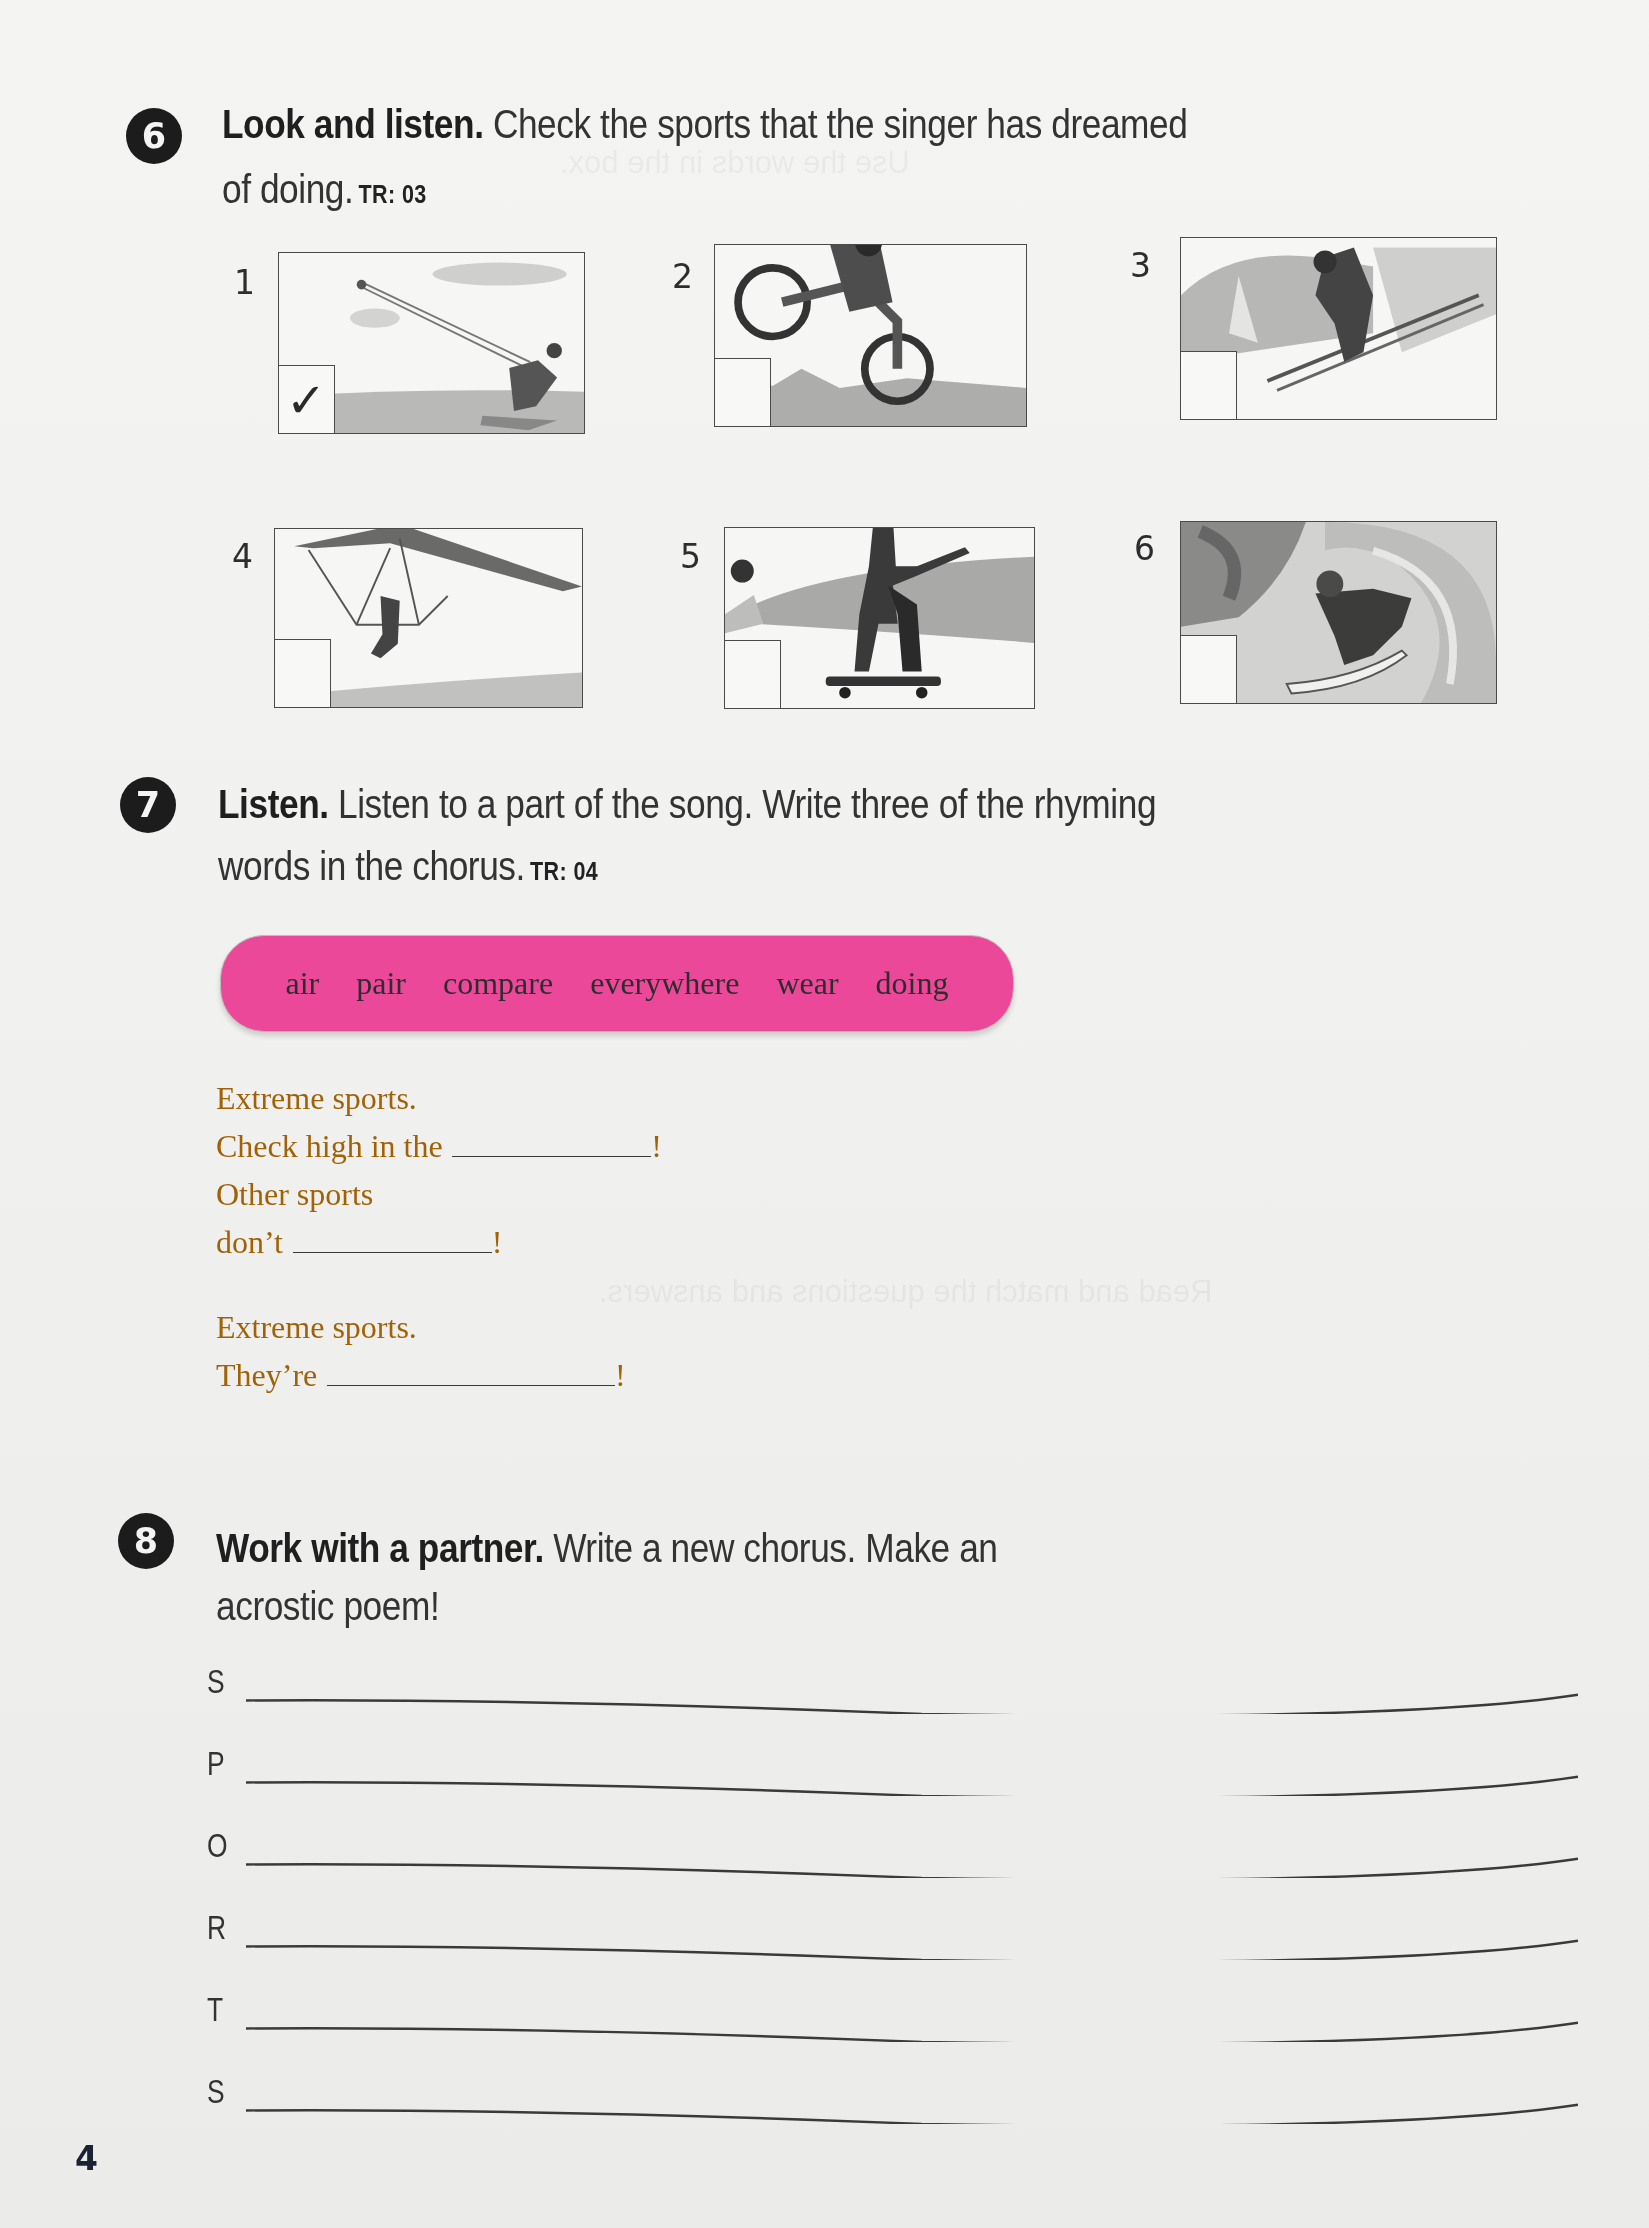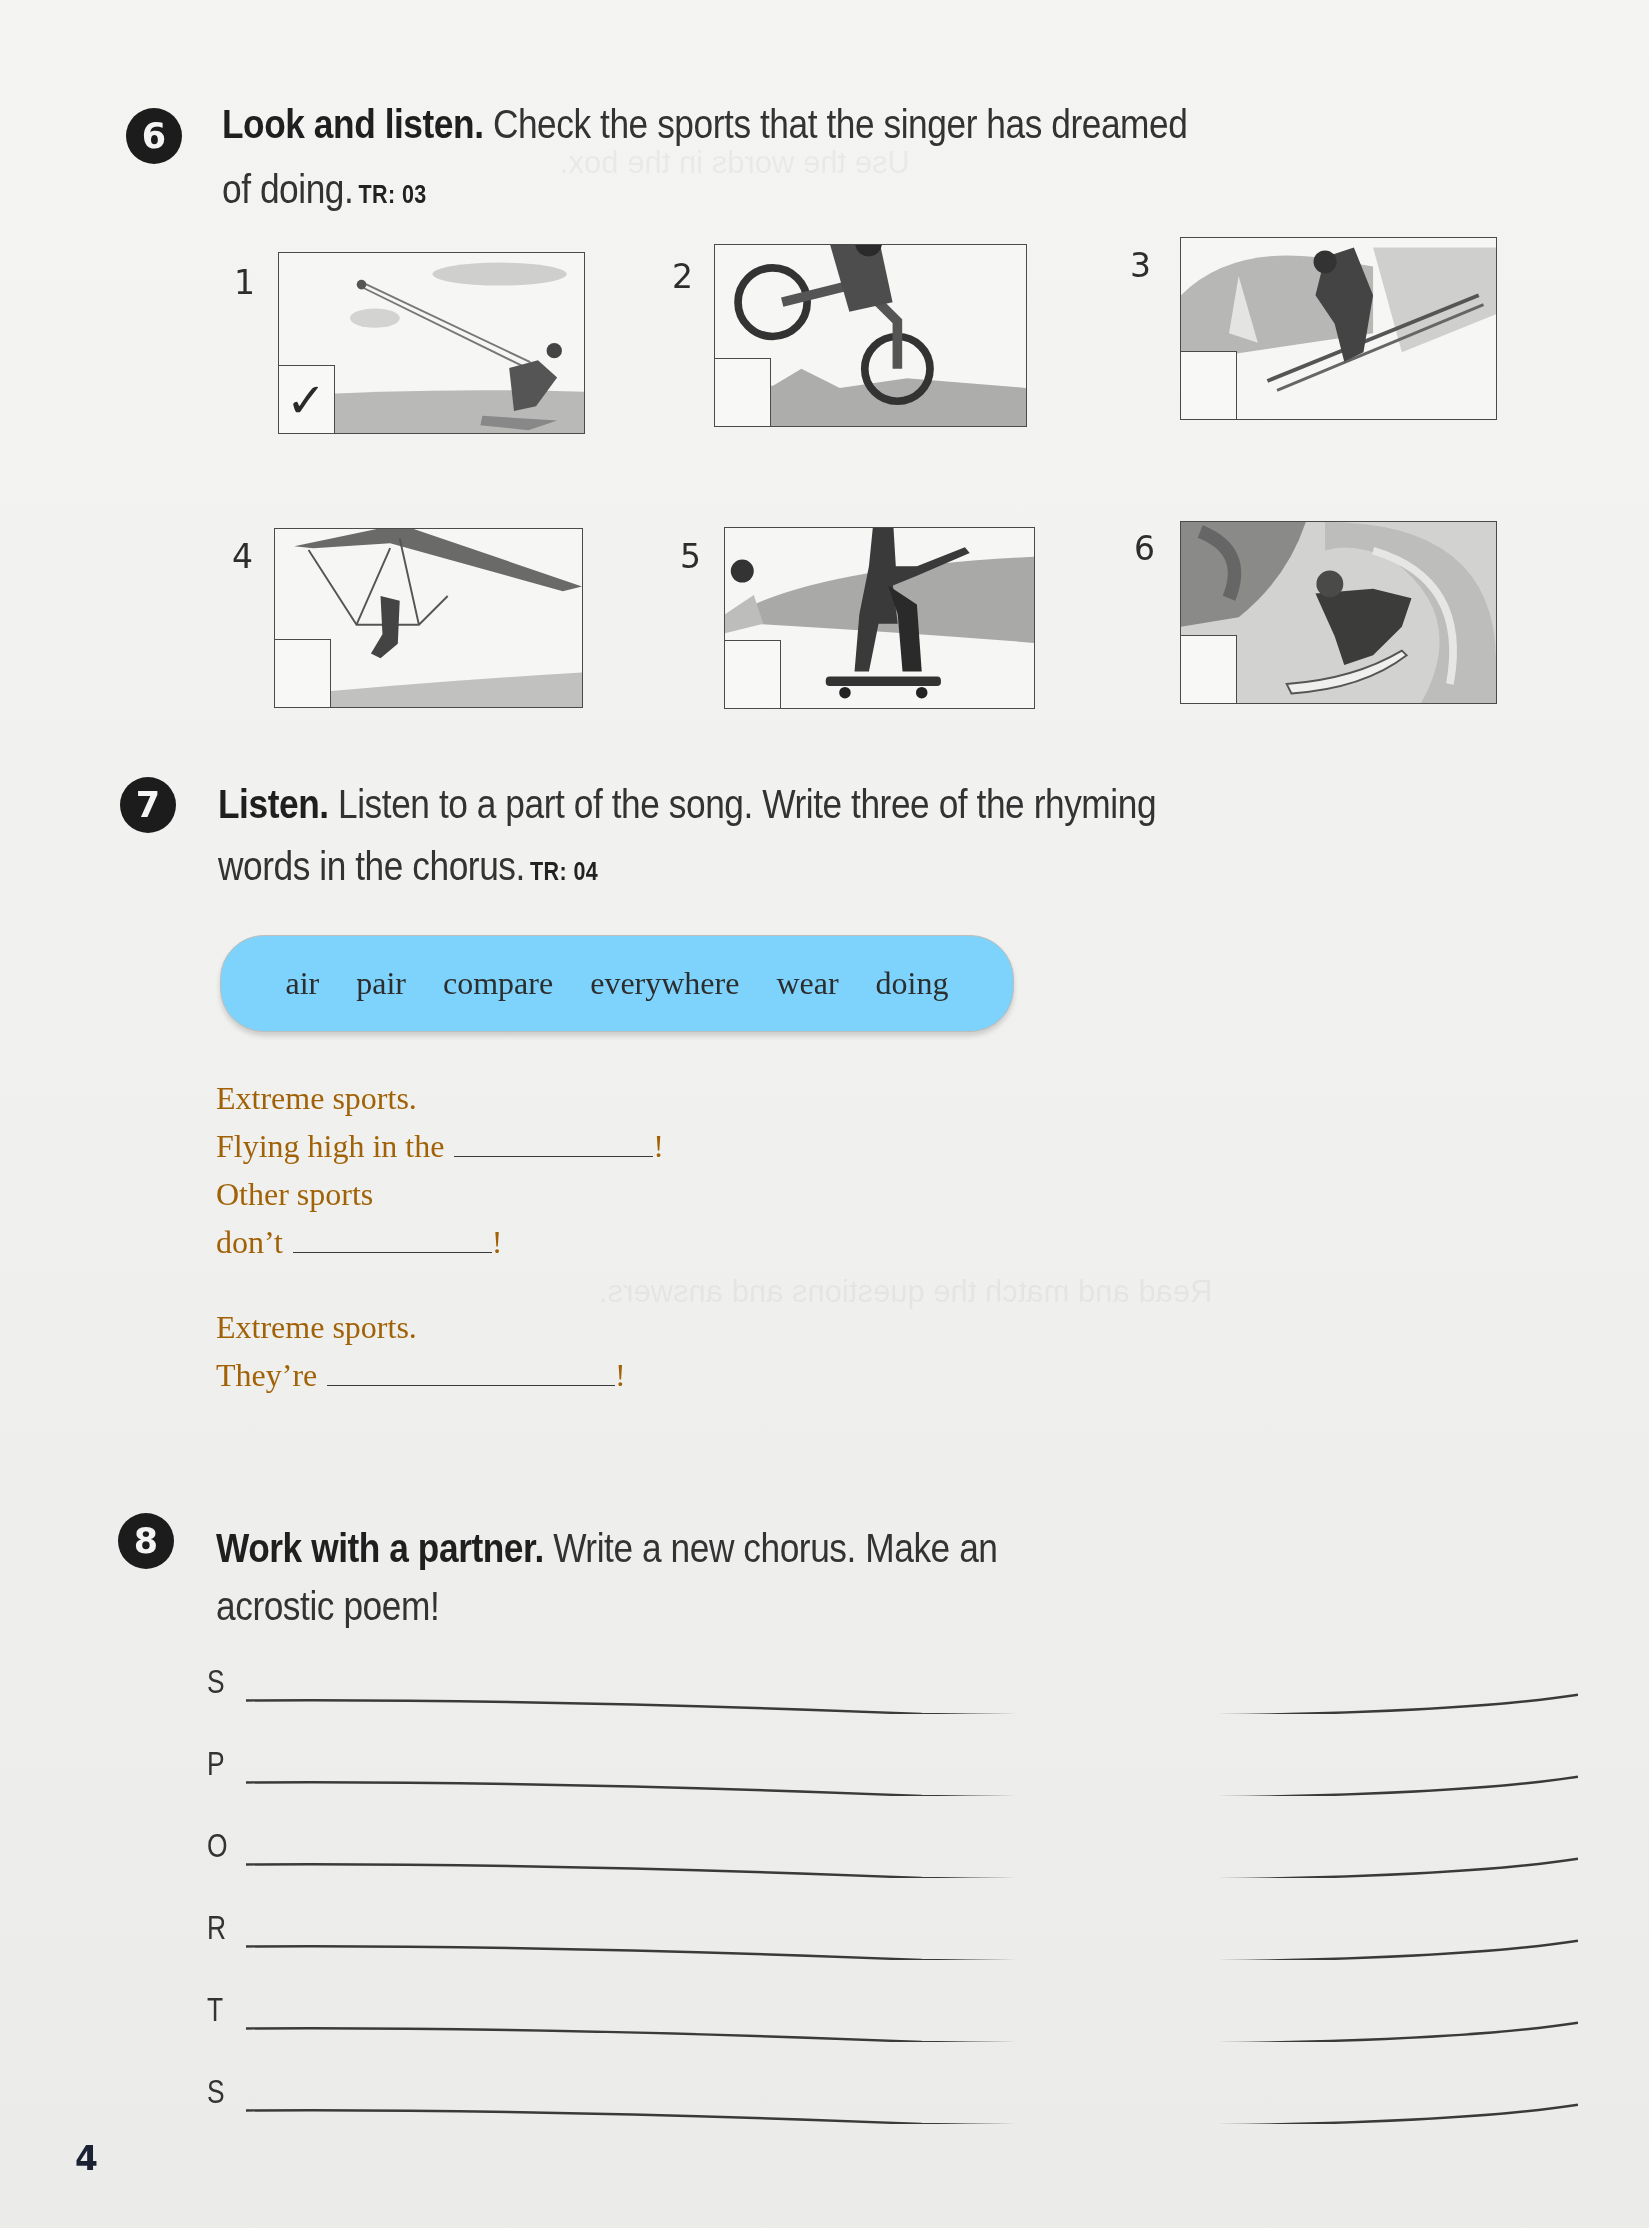--- a/index.html
+++ b/index.html
@@ -38,21 +38,21 @@
       position: absolute; left: -1.9px; bottom: -1.9px; width: 58px; height: 70px;
       border: 1.9px solid #4a4a4a; background: #f8f8f7;
       display: flex; align-items: center; justify-content: center;
       cursor: pointer;
     }
     .checkbox .tick { font-size: 48px; color: #2a2a2a; font-family: "DejaVu Sans", sans-serif; line-height: 1; }
 
     
     .word-box {
       position: absolute; left: 220px; top: 935px; width: 794px; height: 97px;
-      border: 1.9px solid #bdbdbb; border-radius: 44px; background: #7dd3fc;
+      border: 1.9px solid #bdbdbb; border-radius: 44px; background: #ec4899;
       box-shadow: 0 3.9px 5.8px rgba(0,0,0,0.15);
       display: flex; align-items: center; justify-content: center; gap: 37px;
       font-family: "Liberation Serif", serif; font-size: 32px; color: #2d2d2d;
     }
 
     
     .chorus {
       position: absolute; font-family: "Liberation Serif", serif; font-size: 32px;
       color: #a16207; line-height: 48px;
     }
@@ -210,21 +210,21 @@
       <span>everywhere</span>
       <span>wear</span>
       <span>doing</span>
     </div>
 
     <div class="chorus" style="left:216px; top:1074px;">
       <div class="line">
           <span>Extreme sports.</span>
         </div>
       <div class="line">
-        <span>Flying high in the</span>
+        <span>Check high in the</span>
         <span class="blank" style="width:199px;"></span>
         <span>!</span>
       </div>
       <div class="line">
           <span>Other sports</span>
         </div>
       <div class="line">
         <span>don’t</span>
         <span class="blank" style="width:199px;"></span>
         <span>!</span>

